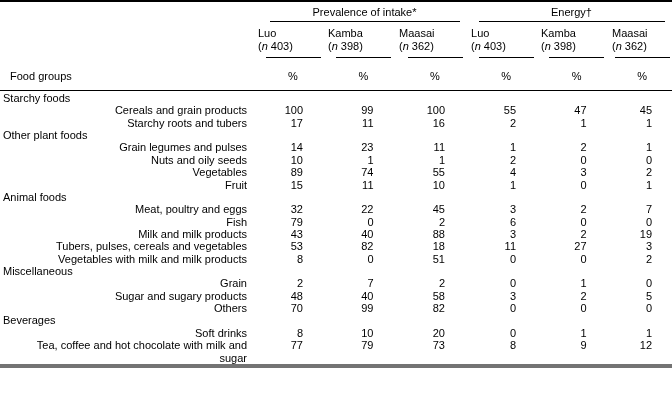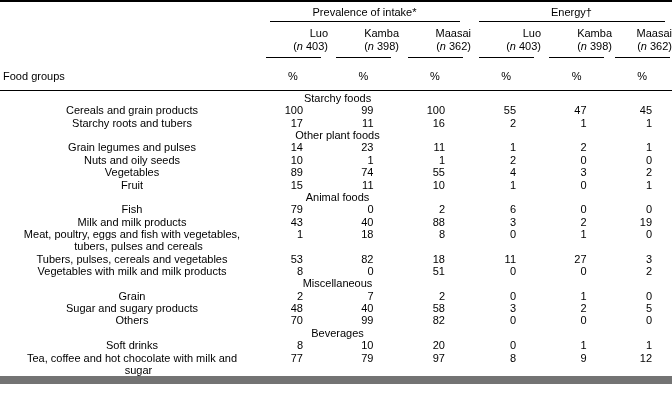--- a/index.html
+++ b/index.html
@@ -19,21 +19,21 @@
     position: relative;
     width: 672px;
     height: 404px;
     background: #ffffff;
   }
   table.paper-table {
     width: 672px;
     border-collapse: collapse;
     table-layout: fixed;
     border-top: 2px solid #000;
-    border-bottom: 8px solid #737373;
+    border-bottom: 4px solid #737373;
     color: #000;
   }
   th, td {
     font-weight: normal;
     font-size: 11px;
     padding: 0;
     margin: 0;
   }
   
   tr.spanner-row th {
@@ -49,54 +49,54 @@
   }
   .rule-prev { width: 190px; }
   .rule-energy { width: 186px; }
   
   tr.cols-row th {
     height: 36px;
     vertical-align: top;
     padding-top: 5px;
   }
   .tribe, .nline {
-    text-align: right;
+    text-align: left;
     line-height: 12.5px;
   }
   .nline i { font-style: italic; }
   .shortrule {
     width: 55px;
     height: 0;
     margin: 5px auto 0 auto;
     border-top: 1px solid #000;
   }
   
   tr.unit-row th, tr.unit-row td {
     height: 25px;
     vertical-align: middle;
     padding-bottom: 2px;
     border-bottom: 1px solid #000;
   }
   th.rowheader {
     text-align: left;
-    padding-left: 3px;
+    padding-left: 10px;
   }
   td.unit { text-align: center; }
   
   tbody td {
     line-height: 12.36px;
     vertical-align: top;
   }
   tbody tr:first-child td { padding-top: 1px; }
   td.group {
-    text-align: center;
+    text-align: left;
     padding-left: 3px;
   }
   td.item {
-    text-align: center;
+    text-align: right;
     padding-left: 30px;
     padding-right: 11px;
     text-indent: -13px;
   }
   td.val { text-align: center; }
   .num {
     display: inline-block;
     min-width: 20px;
     text-align: right;
   }
@@ -229,45 +229,45 @@
           <td class="val"><span class="num">11</span></td>
           <td class="val"><span class="num">10</span></td>
           <td class="val"><span class="num">1</span></td>
           <td class="val"><span class="num">0</span></td>
           <td class="val"><span class="num">1</span></td>
         </tr>
         <tr>
           <td colspan="7" class="group">Animal foods</td>
         </tr>
         <tr>
+          <td class="item">Meat, poultry and eggs</td>
+          <td class="val"><span class="num">32</span></td>
+          <td class="val"><span class="num">22</span></td>
+          <td class="val"><span class="num">45</span></td>
+          <td class="val"><span class="num">3</span></td>
+          <td class="val"><span class="num">2</span></td>
+          <td class="val"><span class="num">7</span></td>
+        </tr>
+        <tr>
           <td class="item">Fish</td>
           <td class="val"><span class="num">79</span></td>
           <td class="val"><span class="num">0</span></td>
           <td class="val"><span class="num">2</span></td>
           <td class="val"><span class="num">6</span></td>
           <td class="val"><span class="num">0</span></td>
           <td class="val"><span class="num">0</span></td>
         </tr>
         <tr>
           <td class="item">Milk and milk products</td>
           <td class="val"><span class="num">43</span></td>
           <td class="val"><span class="num">40</span></td>
           <td class="val"><span class="num">88</span></td>
           <td class="val"><span class="num">3</span></td>
           <td class="val"><span class="num">2</span></td>
           <td class="val"><span class="num">19</span></td>
-        </tr>
-        <tr>
-          <td class="item">Meat, poultry, eggs and fish with vegetables, tubers, pulses and cereals</td>
-          <td class="val"><span class="num">1</span></td>
-          <td class="val"><span class="num">18</span></td>
-          <td class="val"><span class="num">8</span></td>
-          <td class="val"><span class="num">0</span></td>
-          <td class="val"><span class="num">1</span></td>
-          <td class="val"><span class="num">0</span></td>
         </tr>
         <tr>
           <td class="item">Tubers, pulses, cereals and vegetables</td>
           <td class="val"><span class="num">53</span></td>
           <td class="val"><span class="num">82</span></td>
           <td class="val"><span class="num">18</span></td>
           <td class="val"><span class="num">11</span></td>
           <td class="val"><span class="num">27</span></td>
           <td class="val"><span class="num">3</span></td>
         </tr>
@@ -319,20 +319,20 @@
           <td class="val"><span class="num">10</span></td>
           <td class="val"><span class="num">20</span></td>
           <td class="val"><span class="num">0</span></td>
           <td class="val"><span class="num">1</span></td>
           <td class="val"><span class="num">1</span></td>
         </tr>
         <tr>
           <td class="item">Tea, coffee and hot chocolate with milk and sugar</td>
           <td class="val"><span class="num">77</span></td>
           <td class="val"><span class="num">79</span></td>
-          <td class="val"><span class="num">97</span></td>
+          <td class="val"><span class="num">73</span></td>
           <td class="val"><span class="num">8</span></td>
           <td class="val"><span class="num">9</span></td>
           <td class="val"><span class="num">12</span></td>
         </tr>
       </tbody>
   </table>
 </div>
 
 </body></html>

